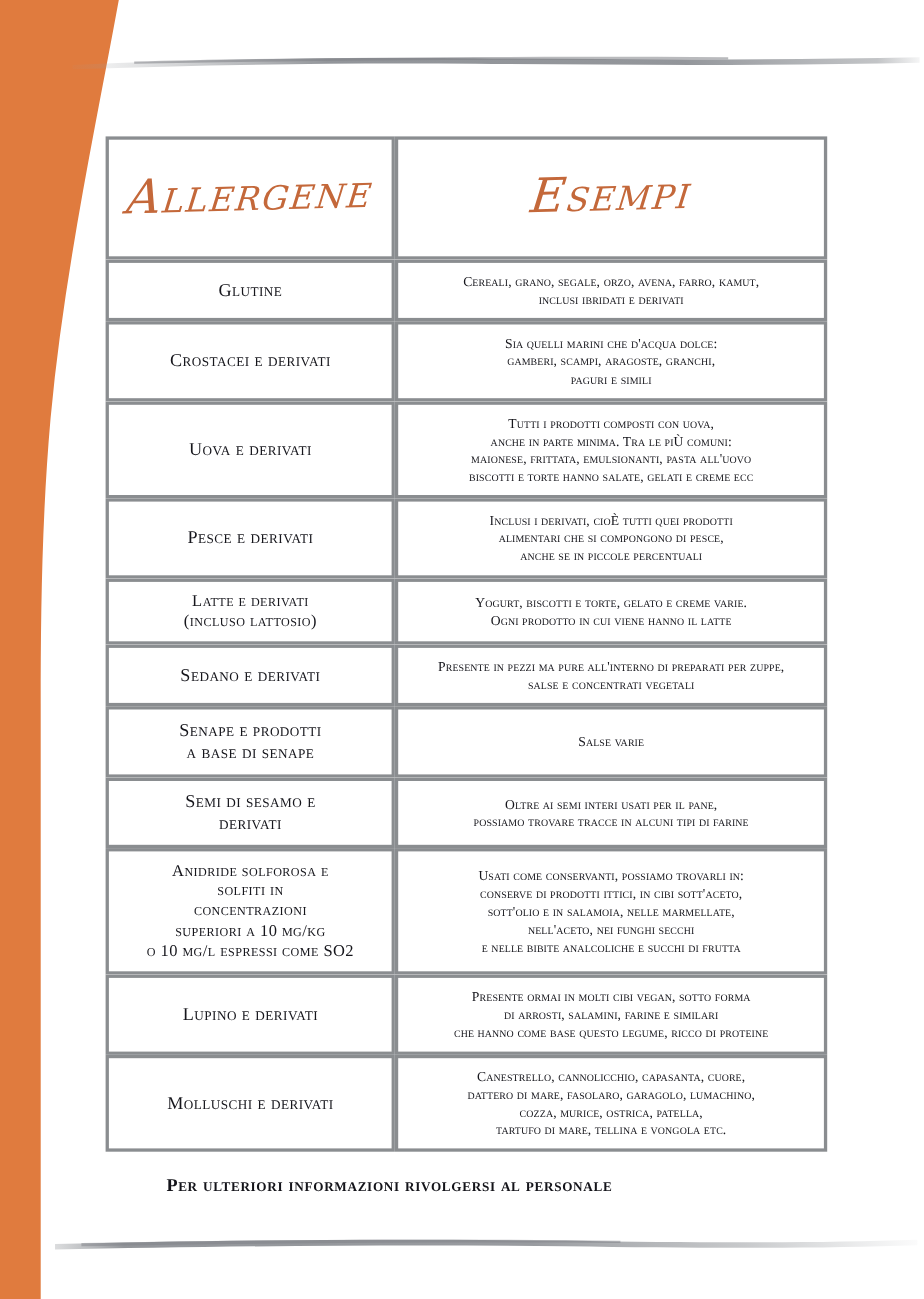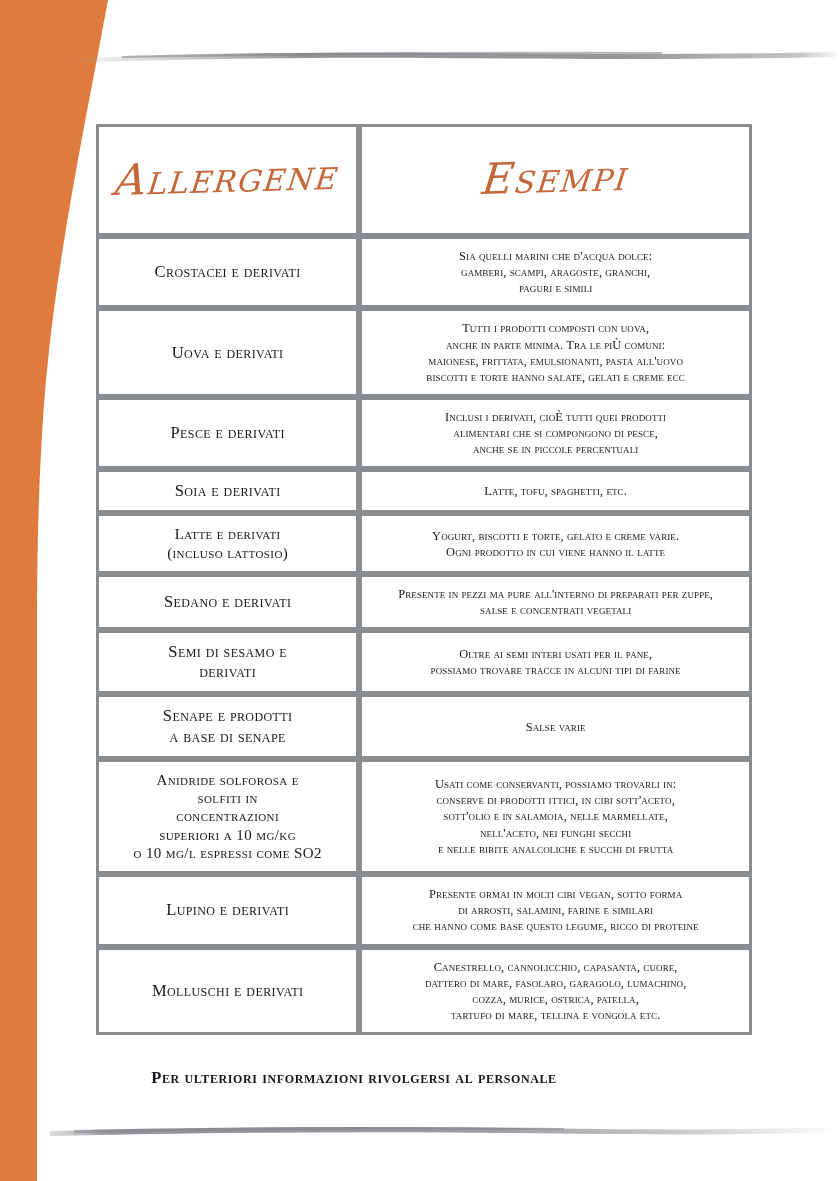--- a/index.html
+++ b/index.html
@@ -128,20 +128,27 @@
   <table id="allergen-table">
     <tbody>
       <tr>
         <td class="col-allergen head-cell">
           <span class="script">Allergene</span>
         </td>
         <td class="col-esempi head-cell">
           <span class="script">Esempi</span>
         </td>
       </tr>
+    <tr>
+          <td class="col-allergen">Glutine</td>
+          <td class="col-esempi">
+            <div>Cereali, grano, segale, orzo, avena, farro, kamut,</div>
+            <div>inclusi ibridati e derivati</div>
+          </td>
+        </tr>
         <tr>
           <td class="col-allergen">Crostacei e derivati</td>
           <td class="col-esempi">
             <div>Sia quelli marini che d'acqua dolce:</div>
             <div>gamberi, scampi, aragoste, granchi,</div>
             <div>paguri e simili</div>
           </td>
         </tr>
         <tr>
           <td class="col-allergen">Uova e derivati</td>
@@ -154,59 +161,53 @@
         </tr>
         <tr>
           <td class="col-allergen">Pesce e derivati</td>
           <td class="col-esempi">
             <div>Inclusi i derivati, cioÈ tutti quei prodotti</div>
             <div>alimentari che si compongono di pesce,</div>
             <div>anche se in piccole percentuali</div>
           </td>
         </tr>
         <tr>
-          <td class="col-allergen">Soia e derivati</td>
-          <td class="col-esempi">
-            <div>Latte, tofu, spaghetti, etc.</div>
-          </td>
-        </tr>
-        <tr>
           <td class="col-allergen small">
             <div>Latte e derivati</div>
             <div>(incluso lattosio)</div>
           </td>
           <td class="col-esempi">
             <div>Yogurt, biscotti e torte, gelato e creme varie.</div>
             <div>Ogni prodotto in cui viene hanno il latte</div>
           </td>
         </tr>
         <tr>
           <td class="col-allergen">Sedano e derivati</td>
           <td class="col-esempi">
             <div>Presente in pezzi ma pure all'interno di preparati per zuppe,</div>
             <div>salse e concentrati vegetali</div>
           </td>
         </tr>
         <tr>
           <td class="col-allergen">
+            <div>Senape e prodotti</div>
+            <div>a base di senape</div>
+          </td>
+          <td class="col-esempi">
+            <div>Salse varie</div>
+          </td>
+        </tr>
+        <tr>
+          <td class="col-allergen">
             <div>Semi di sesamo e</div>
             <div>derivati</div>
           </td>
           <td class="col-esempi">
             <div>Oltre ai semi interi usati per il pane,</div>
             <div>possiamo trovare tracce in alcuni tipi di farine</div>
-          </td>
-        </tr>
-        <tr>
-          <td class="col-allergen">
-            <div>Senape e prodotti</div>
-            <div>a base di senape</div>
-          </td>
-          <td class="col-esempi">
-            <div>Salse varie</div>
           </td>
         </tr>
         <tr>
           <td class="col-allergen small">
             <div>Anidride solforosa e</div>
             <div>solfiti in</div>
             <div>concentrazioni</div>
             <div>superiori a 10 mg/kg</div>
             <div>o 10 mg/l espressi come SO2</div>
           </td>

